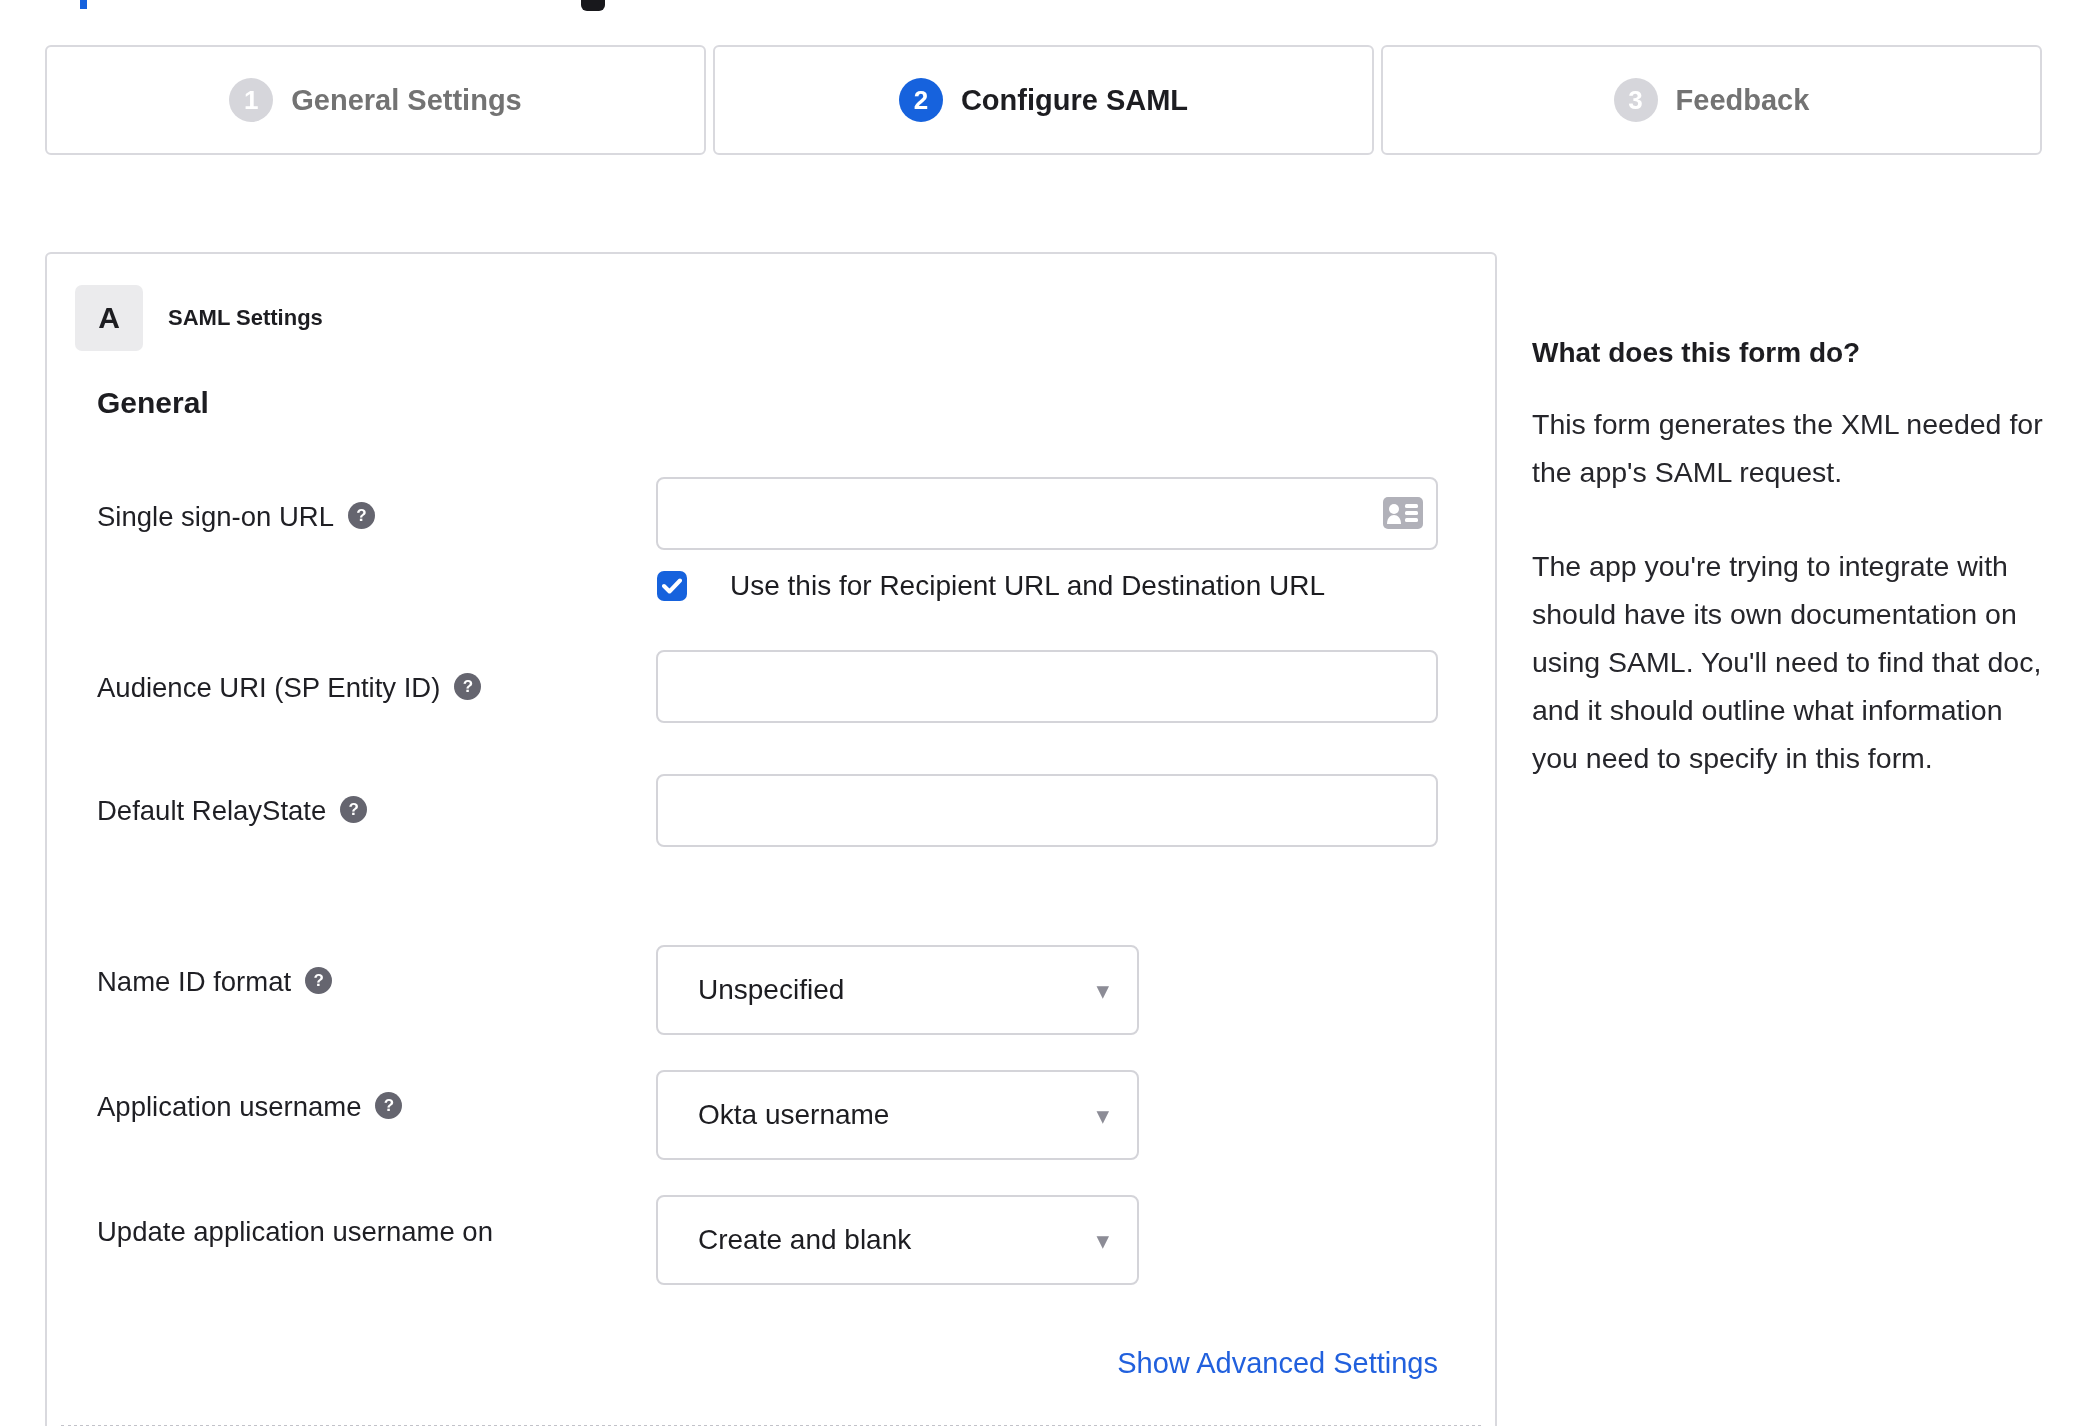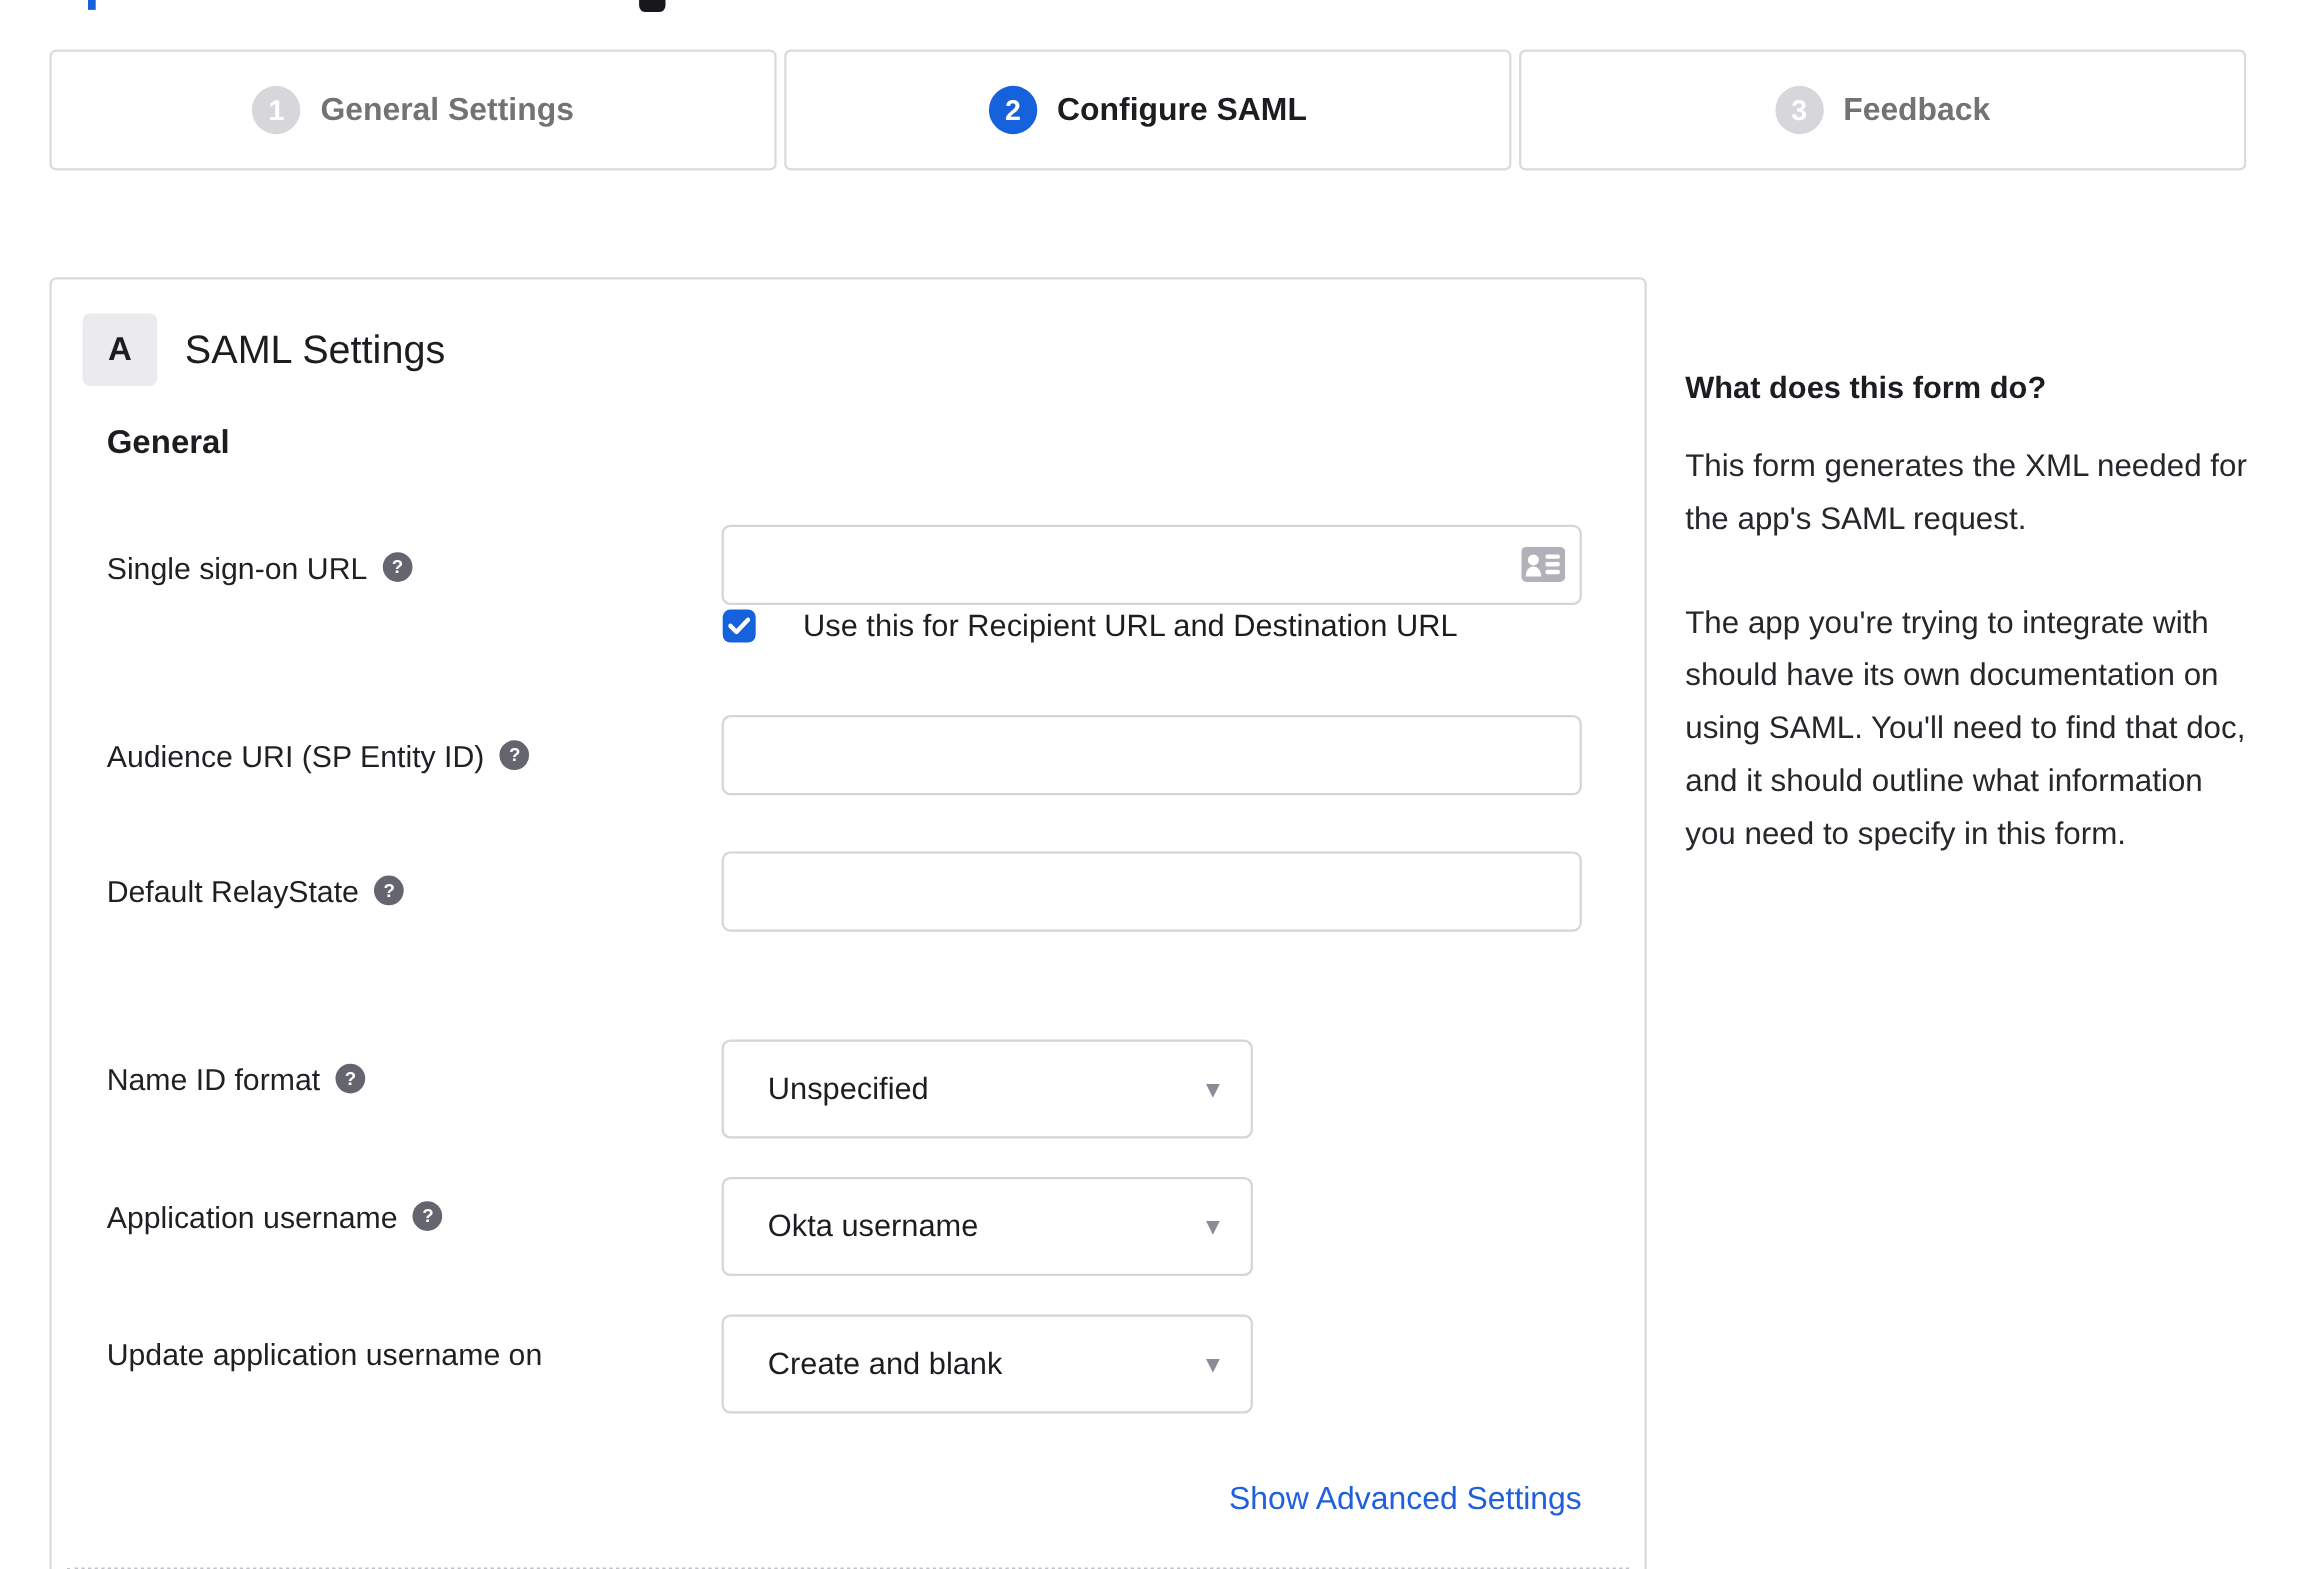--- a/index.html
+++ b/index.html
@@ -22,21 +22,21 @@
   .step-box.active .step-circle { background:#1662dd; }
   .step-label { font-size:29px; font-weight:700; color:#737373; }
   .step-box.active .step-label { color:#1d1d21; }
 
   
   .panel { left:45px; top:252px; width:1452px; height:1200px; background:#fff;
            border:2px solid #d9d9de; border-radius:6px; }
   .panel-header { position:absolute; left:28px; top:31px; display:flex; align-items:center; gap:25px; }
   .badge-a { width:68px; height:66px; border-radius:7px; background:#ebebed; display:flex;
              align-items:center; justify-content:center; font-size:30px; font-weight:600; color:#1d1d21; }
-  .section-title { font-size:36px; font-weight:400; }
+  .section-title { font-size:22px; font-weight:700; }
   .group-title { position:absolute; left:50px; top:132px; font-size:30px; font-weight:700; }
 
   .field-label { position:absolute; left:50px; width:540px; font-size:27.5px; color:#1f1f24; }
   .help-icon { display:inline-flex; width:27px; height:27px; border-radius:50%; background:#65656f;
                color:#fff; font-size:17px; font-weight:700; align-items:center; justify-content:center;
                margin-left:14px; transform:translateY(-3px); vertical-align:middle; cursor:pointer; }
 
   .text-input { position:absolute; left:609px; width:782px; height:73px; background:#fff;
                 border:2px solid #d4d4d9; border-radius:8px; font-size:28px; padding:0 60px 0 22px;
                 color:#1d1d21; outline:none; }
@@ -102,21 +102,21 @@
     <svg width="40" height="32" viewBox="0 0 40 32">
       <rect x="0" y="0" width="40" height="32" rx="5" fill="#b1b1b9"></rect>
       <circle cx="11" cy="12" r="5" fill="#ffffff"></circle>
       <path d="M4 27 c0-6 3.5-9 7-9 s7 3 7 9 z" fill="#ffffff"></path>
       <rect x="22" y="7" width="13" height="4" rx="1.5" fill="#ffffff"></rect>
       <rect x="22" y="14" width="13" height="4" rx="1.5" fill="#ffffff"></rect>
       <rect x="22" y="21" width="13" height="4" rx="1.5" fill="#ffffff"></rect>
     </svg>
   </span>
 
-  <div class="checkbox-row" style="top:299px;gap:43px;">
+  <div class="checkbox-row" style="top:316px;gap:43px;">
     <div class="checkbox">
       <svg width="20" height="16" viewBox="0 0 20 16">
         <polyline points="2,8 7.5,13.5 18,2.5" fill="none" stroke="#ffffff" stroke-width="4" stroke-linecap="round" stroke-linejoin="round"></polyline>
       </svg>
     </div>
     <div class="checkbox-label">Use this for Recipient URL and Destination URL</div>
   </div>
 
   <div class="field-label" style="top:418px;">
     <span>Audience URI (SP Entity ID)</span><span class="help-icon">?</span>

